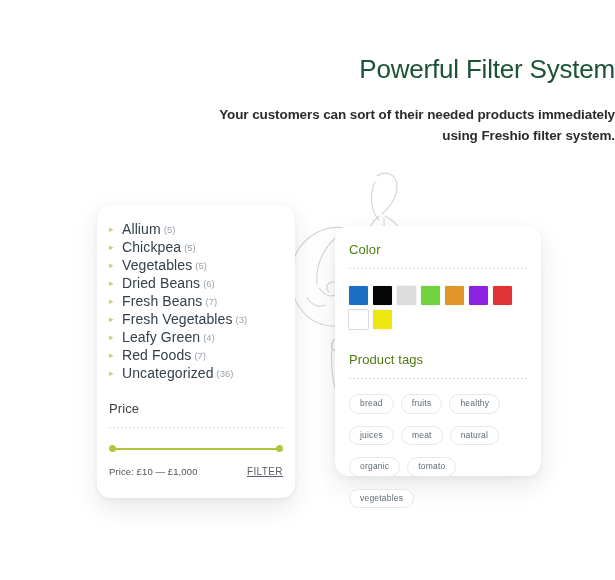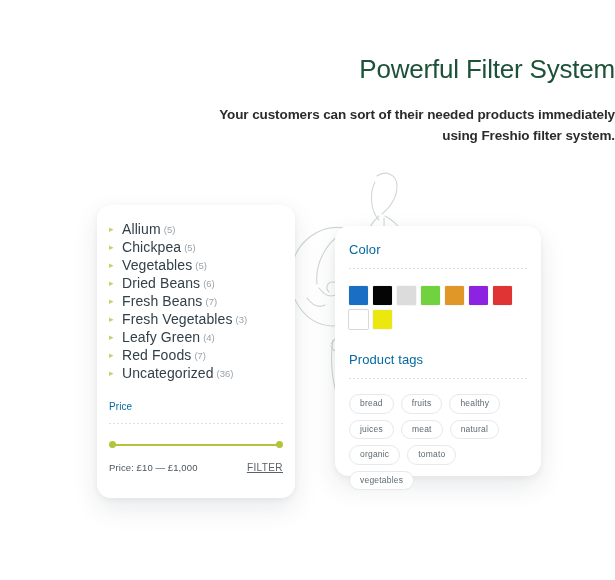--- a/index.html
+++ b/index.html
@@ -44,21 +44,21 @@
   }
   .cat-arrow {
     width: 13px; font-size: 9px; color: #c8cf6a; line-height: 1;
     flex: 0 0 13px;
   }
   .cat-name { font-size: 14px; color: #33404a; font-weight: 400; letter-spacing: 0.1px; }
   .cat-count { font-size: 9.5px; color: #9aa3ab; margin-left: 3px; font-weight: 400; }
 
   
   .price-block { position: absolute; left: 0; top: 196px; width: 198px; padding: 0 12px; }
-  .price-title { font-size: 10px; color: #0369a1; font-weight: 400; letter-spacing: 0.1px; }
+  .price-title { font-size: 13px; color: #404040; font-weight: 400; letter-spacing: 0.1px; }
   .dotted-sep {
     margin-top: 11px; height: 1px;
     background-image: linear-gradient(to right, #dddddd 0 2px, transparent 2px 4px);
     background-size: 4px 1px; background-repeat: repeat-x;
   }
   .slider-wrap { margin-top: 17px; position: relative; height: 9px; }
   .slider-track {
     position: absolute; left: 3px; right: 3px; top: 3px; height: 2px;
     background: #b3c43c; border-radius: 2px;
   }
@@ -72,30 +72,30 @@
     margin-top: 12px; display: flex; align-items: baseline; justify-content: space-between;
   }
   .price-label { font-size: 9.5px; color: #4a555e; letter-spacing: 0.1px; }
   .filter-link {
     font-size: 10px; color: #5a6169; letter-spacing: 0.4px;
     text-decoration: underline; cursor: pointer;
   }
 
   
   .rc-section { padding: 0 14px; }
-  .rc-title { font-size: 13px; color: #0369a1; font-weight: 400; letter-spacing: 0.1px; }
+  .rc-title { font-size: 13px; color: #4d7c0f; font-weight: 400; letter-spacing: 0.1px; }
   .swatch-grid { display: flex; flex-wrap: wrap; gap: 5px; max-width: 180px; }
   .swatch {
     width: 19px; height: 19px; border-radius: 1px;
     box-shadow: 0 0 0 1px rgba(0,0,0,0.04);
     cursor: pointer;
   }
   .swatch.outlined { box-shadow: 0 0 0 1px #d8d8d8; }
 
-  .tag-grid { display: flex; flex-wrap: wrap; gap: 6px 7px; max-width: 182px; }
+  .tag-grid { display: flex; flex-wrap: wrap; gap: 12px 7px; max-width: 182px; }
   .tag-pill {
     border: 1px solid #e6e8ea; border-radius: 16px;
     padding: 4px 10px 5px; font-size: 8.5px; color: #5d6a72;
     letter-spacing: 0.2px; background: #fff; cursor: pointer; line-height: 1;
   }
 </style>
 </head>
 <body>
 
 <div class="page">

